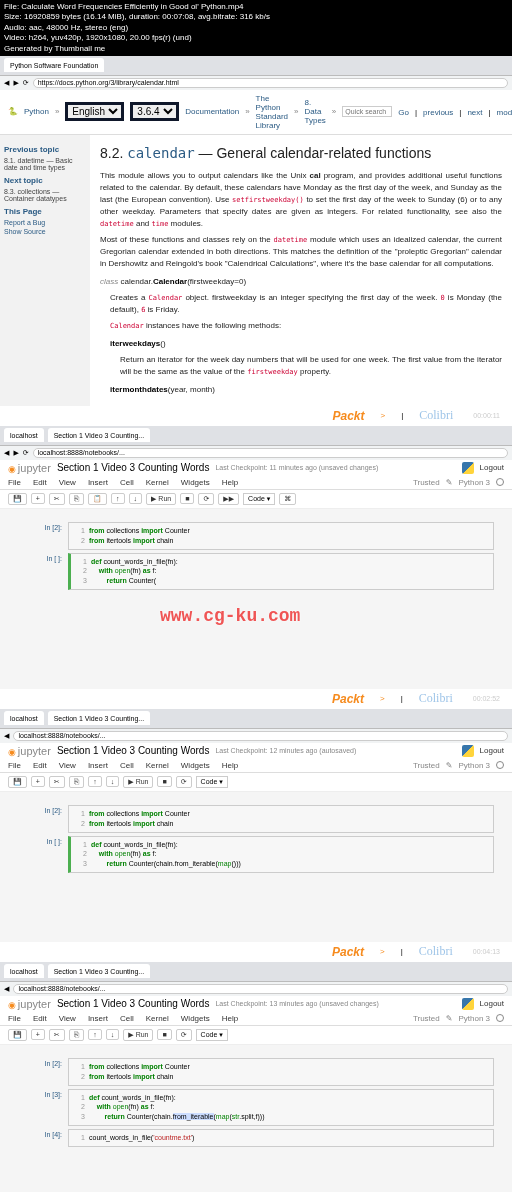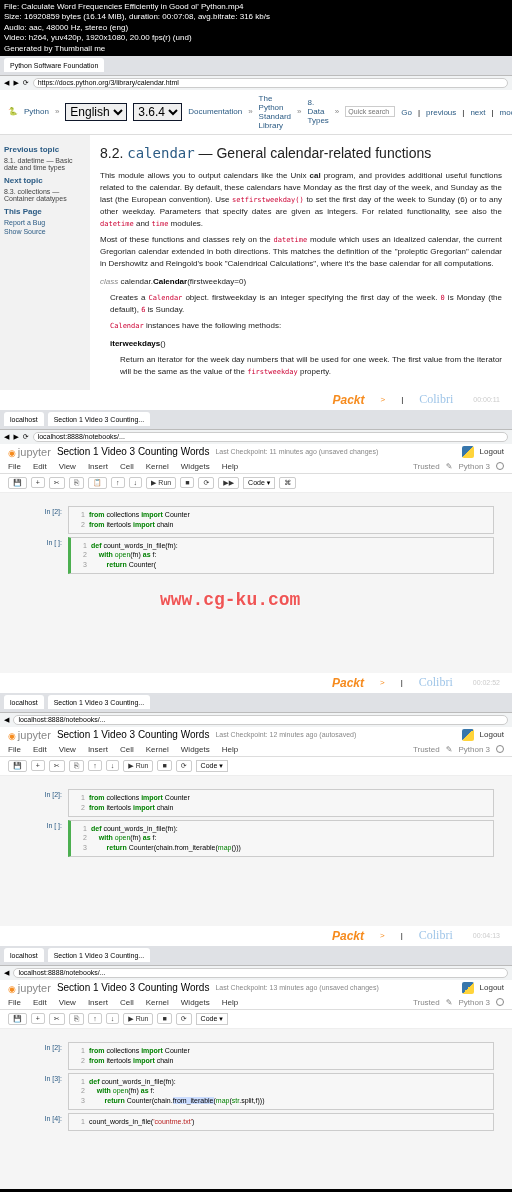--- a/index.html
+++ b/index.html
@@ -8,21 +8,21 @@
 .browser-chrome { background: #dfe1e5; height: 20px; border-bottom: 1px solid #bbb; display: flex; align-items: center; padding: 0 4px; gap: 4px; font-size: 7px; }
 .browser-chrome .tab { background: #fff; border-radius: 3px 3px 0 0; padding: 2px 6px; height: 14px; display: flex; align-items: center; }
 .address-bar { background: #f1f3f4; height: 14px; display: flex; align-items: center; padding: 0 4px; gap: 4px; font-size: 7px; }
 .address-bar .url-input { flex: 1; background: #fff; border: 1px solid #ccc; border-radius: 8px; height: 10px; padding: 0 4px; font-size: 7px; }
 
 .docs-header { background: #fff; padding: 4px 8px; display: flex; gap: 6px; align-items: center; font-size: 8px; border-bottom: 1px solid #ddd; }
 .docs-header a { color: #2b5b84; text-decoration: none; }
 .docs-header .sep { color: #888; }
 .docs-header .right { margin-left: auto; display: flex; gap: 6px; align-items: flex-end; }
 .docs-header input { border: 1px solid #ccc; padding: 1px 2px; font-size: 7px; width: 50px; }
-.docs-header select { border: 1px solid #0f172a; padding: 0; font-size: 12px; }
+.docs-header select { border: 3px solid #0f172a; padding: 0; font-size: 10px; }
 
 .docs-body { display: flex; background: #fff; }
 .docs-sidebar { width: 90px; background: #f2f2f2; padding: 6px 4px; font-size: 7px; }
 .docs-sidebar h4 { color: #2b5b84; font-size: 8px; margin: 4px 0 2px; font-weight: bold; }
 .docs-sidebar .item { color: #444; padding: 1px 0; }
 .docs-sidebar a { color: #2b5b84; display: block; padding: 1px 0; text-decoration: none; }
 
 .docs-main { flex: 1; padding: 8px 10px; font-size: 8px; line-height: 1.5; color: #222; }
 .docs-main h1 { font-size: 14px; font-weight: normal; margin-bottom: 6px; }
 .docs-main h1 .mono { font-family: monospace; color: #2b5b84; }
@@ -124,24 +124,25 @@
     <div class="item">8.3. collections — Container datatypes</div>
     <h4>This Page</h4>
     <a>Report a Bug</a>
     <a>Show Source</a>
   </div>
   <div class="docs-main">
     <h1><span>8.2. </span><span class="mono">calendar</span><span> — General calendar-related functions</span></h1>
     <p><span>This module allows you to output calendars like the Unix </span><b>cal</b><span> program, and provides additional useful functions related to the calendar. By default, these calendars have Monday as the first day of the week, and Sunday as the last (the European convention). Use </span><code>setfirstweekday()</code><span> to set the first day of the week to Sunday (6) or to any other weekday. Parameters that specify dates are given as integers. For related functionality, see also the </span><code>datetime</code><span> and </span><code>time</code><span> modules.</span></p>
     <p><span>Most of these functions and classes rely on the </span><code>datetime</code><span> module which uses an idealized calendar, the current Gregorian calendar extended in both directions. This matches the definition of the "proleptic Gregorian" calendar in Dershowitz and Reingold's book "Calendrical Calculations", where it's the base calendar for all computations.</span></p>
     <div class="cls"><span class="pre">class </span><span>calendar.</span><b>Calendar</b><span>(firstweekday=0)</span></div>
-    <p class="indent"><span>Creates a </span><code>Calendar</code><span> object. firstweekday is an integer specifying the first day of the week. </span><code>0</code><span> is Monday (the default), </span><code>6</code><span> is Sunday.</span></p>
+    <p class="indent"><span>Creates a </span><code>Calendar</code><span> object. firstweekday is an integer specifying the first day of the week. </span><code>0</code><span> is Monday (the default), </span><code>6</code><span> is Friday.</span></p>
     <p class="indent"><code>Calendar</code><span> instances have the following methods:</span></p>
     <div class="cls indent"><b>iterweekdays</b><span>()</span></div>
     <p class="indent" style="margin-left:20px"><span>Return an iterator for the week day numbers that will be used for one week. The first value from the iterator will be the same as the value of the </span><code>firstweekday</code><span> property.</span></p>
+    <div class="cls indent"><b>itermonthdates</b><span>(year, month)</span></div>
   </div>
 </div>
 <div class="packt-footer">
   <span class="packt">Packt</span>
       <span class="gt">&gt;</span>
   <span>|</span>
   <span class="colibri">Colibri</span>
   <span class="time">00:00:11</span>
 </div>
 </div>

